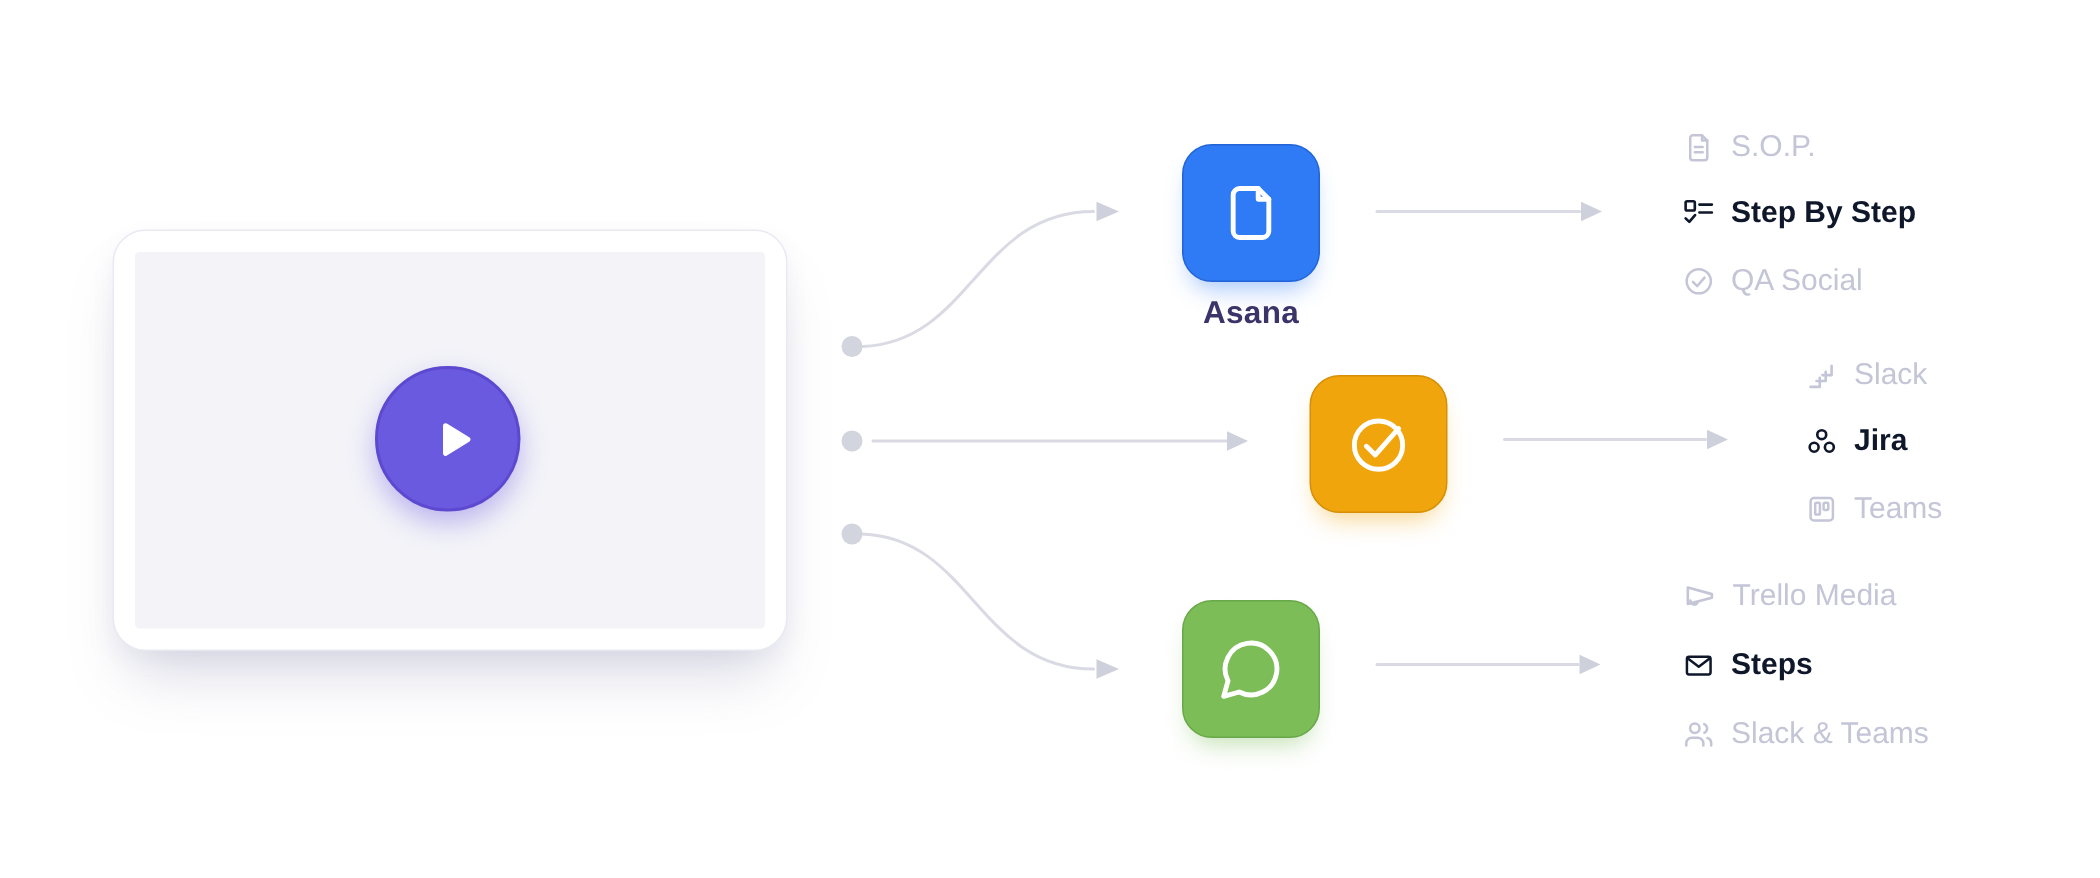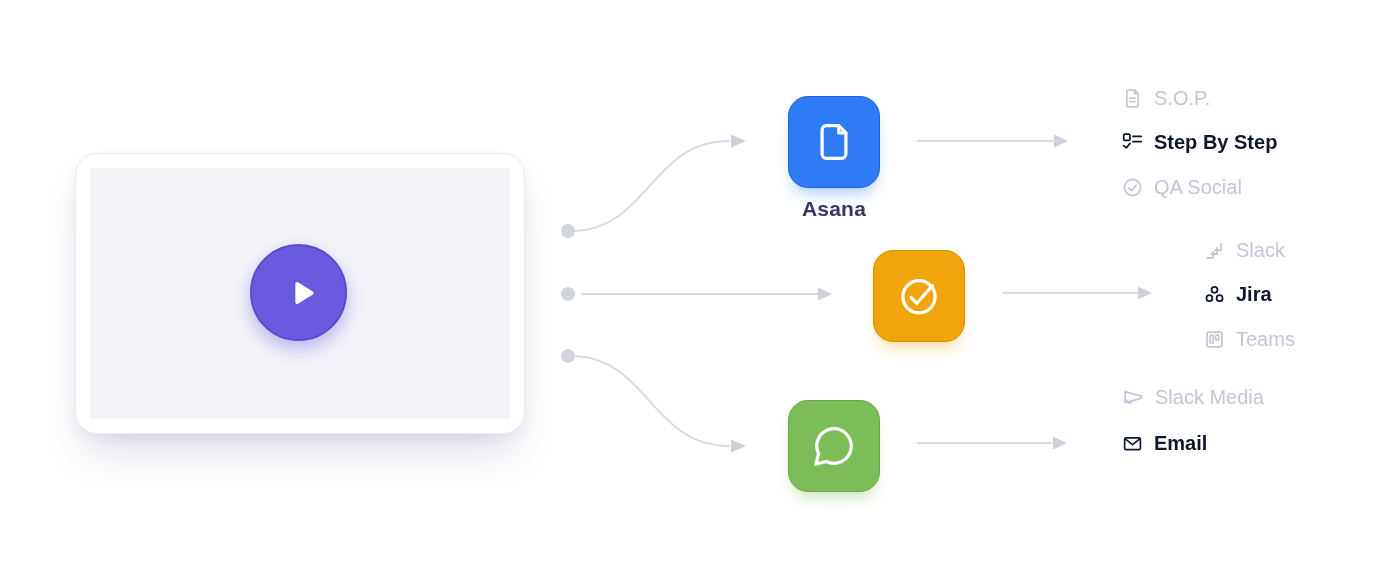--- a/index.html
+++ b/index.html
@@ -155,24 +155,33 @@
       <span>Teams</span>
     </div>
   </div>
 
   <div class="abs out-group group-messages">
     <div class="out-item">
       <svg width="22" height="22" viewBox="0 0 24 24" fill="none" stroke="currentColor" stroke-width="1.9" stroke-linecap="round" stroke-linejoin="round">
         <path d="M3.5 6.2 L21 11 V13.6 L3.5 18.2 Z"></path>
         <path d="M5.4 15.6 a2.8 2.8 0 0 0 5.2 1.6"></path>
       </svg>
-      <span>Slack Media</span>
+      <span>Trello Media</span>
     </div>
     <div class="out-item active">
       <svg width="21" height="21" viewBox="0 0 24 24" fill="none" stroke="currentColor" stroke-width="1.9" stroke-linecap="round" stroke-linejoin="round">
         <rect x="3" y="5.5" width="18" height="13.5" rx="1.6"></rect>
         <path d="M4 7 L12 13.2 L20 7"></path>
       </svg>
-      <span>Email</span>
+      <span>Steps</span>
+    </div>
+    <div class="out-item">
+      <svg width="21" height="21" viewBox="0 0 24 24" fill="none" stroke="currentColor" stroke-width="1.9" stroke-linecap="round" stroke-linejoin="round">
+        <circle cx="9" cy="7.5" r="3.6"></circle>
+        <path d="M2.5 20.5 v-1.6 a4.2 4.2 0 0 1 4.2-4.2 h4.6 a4.2 4.2 0 0 1 4.2 4.2 v1.6"></path>
+        <path d="M16.2 4.3 a3.6 3.6 0 0 1 0 6.6"></path>
+        <path d="M18.6 14.9 a4.2 4.2 0 0 1 2.9 4 v1.6"></path>
+      </svg>
+      <span>Slack &amp; Teams</span>
     </div>
   </div>
 
 </div>
 
 </body></html>

